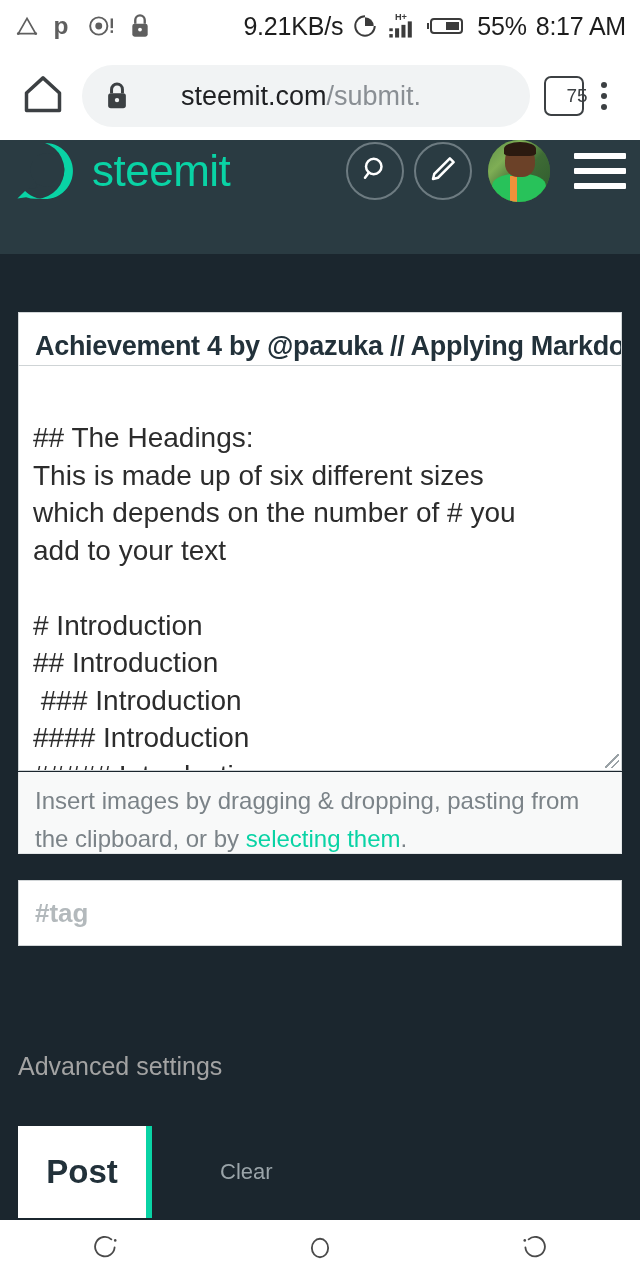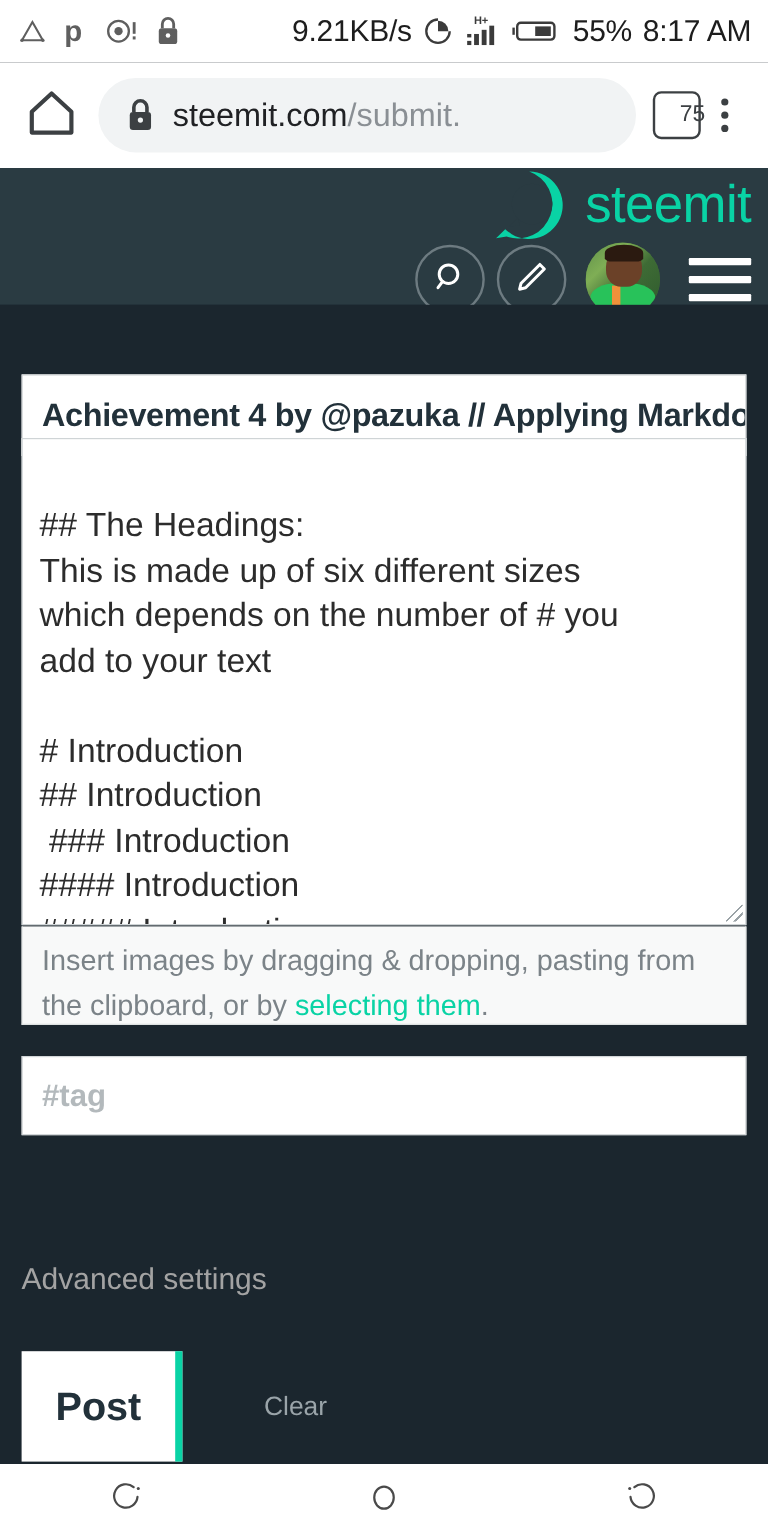--- a/index.html
+++ b/index.html
@@ -38,41 +38,41 @@
     background: #ffffff;
     display: flex; align-items: center;
     padding: 0 16px;
   }
   .home-btn { width: 54px; display: flex; justify-content: center; }
   .omnibox {
     flex: 1; height: 62px; margin: 0 14px 0 12px;
     background: #f1f3f4; border-radius: 31px;
     display: flex; align-items: center; padding: 12px 22px;
     overflow: hidden;
+    gap: 37px;
   }
   .omnibox .lock { margin-right: 14px; display: flex; }
   .url { font-size: 27px; white-space: nowrap; }
   .url .dom { color: #202124; }
   .url .path { color: #8a8f94; }
   .tabcount {
     width: 40px; height: 40px; border: 2.5px solid #3c4043; border-radius: 7px;
     display: flex; align-items: center; justify-content: center;
     font-size: 19px; color: #3c4043; font-weight: 500; flex: none; padding-left: 26px;
   }
   .kebab { width: 40px; display: flex; flex-direction: column; align-items: center; gap: 5px; flex: none; }
   .kebab i { width: 6px; height: 6px; border-radius: 50%; background: #3c4043; display: block; }
 
   
   .site-header {
     position: absolute; top: 140px; left: 0;
     width: 640px; height: 114px;
     background: #2a3b42;
-    display: flex; align-items: flex-end;
+    display: flex; align-items: flex-start;
     padding: 0 14px;
-    flex-direction: column;
   }
   .logo-wrap { display: flex; align-items: center; gap: 16px; }
   .logo-mark { width: 62px; height: 62px; flex: none; }
   .logo-text { color: #09d3a5; font-size: 44px; font-weight: 400; letter-spacing: -0.5px; }
   .header-actions { margin-left: auto; display: flex; align-items: center; gap: 10px; }
   .circle-btn {
     width: 58px; height: 58px; border-radius: 50%;
     border: 2px solid #6d7b81;
     display: flex; align-items: center; justify-content: center;
   }

